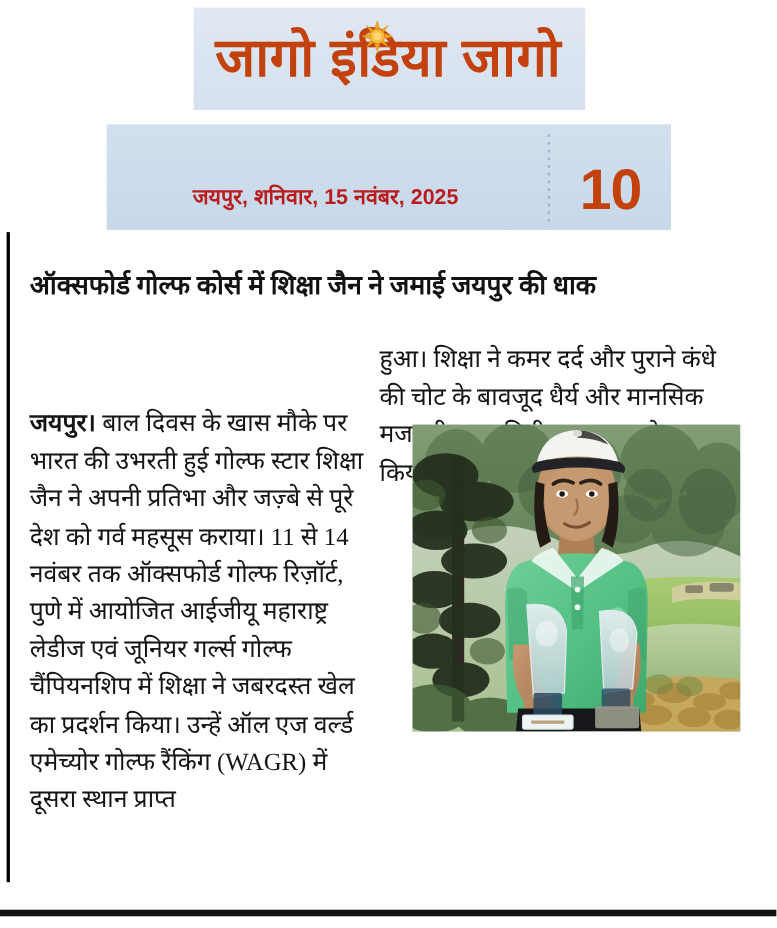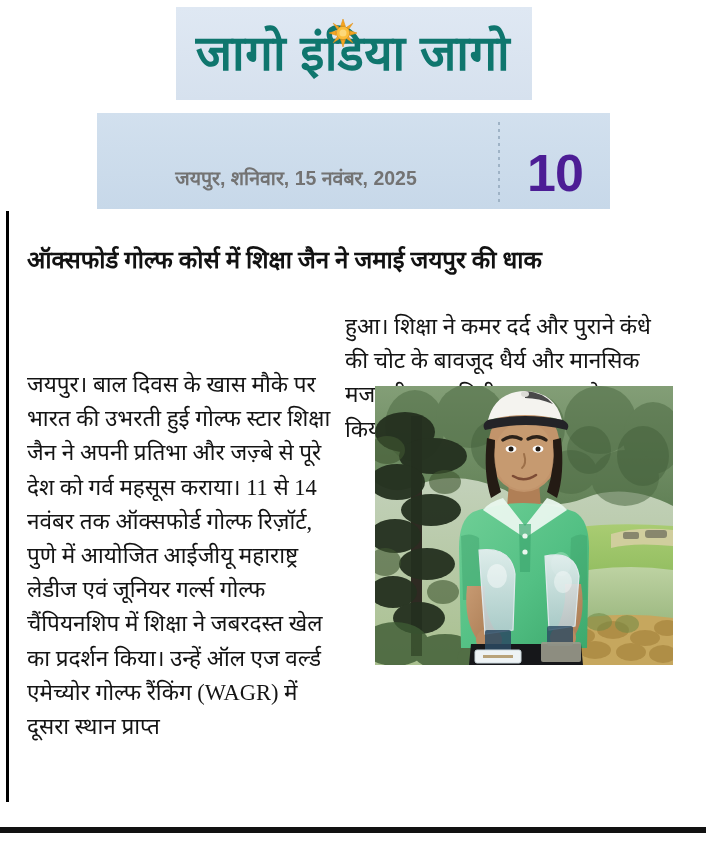--- a/index.html
+++ b/index.html
@@ -32,21 +32,21 @@
     top: 0;
     width: 706px;
     height: 100px;
     display: flex;
     align-items: center;
     justify-content: center;
     font-family: "Liberation Sans", "DejaVu Sans", sans-serif;
     font-weight: bold;
     font-size: 49px;
     letter-spacing: 0.5px;
-    color: #0f766e;
+    color: #c2410c;
     line-height: 1;
     white-space: nowrap;
     padding-top: 6px;
     box-sizing: border-box;
   }
   #sun-icon {
     position: absolute;
     left: 329px;
     top: 19px;
     width: 28px;
@@ -71,21 +71,21 @@
     width: 398px;
     height: 96px;
     display: flex;
     align-items: flex-end;
     justify-content: center;
     padding-bottom: 18px;
     box-sizing: border-box;
     font-family: "Liberation Sans", "DejaVu Sans", sans-serif;
     font-weight: bold;
     font-size: 19.5px;
-    color: #737373;
+    color: #b91c1c;
     white-space: nowrap;
   }
   #date-divider {
     position: absolute;
     left: 498px;
     top: 122px;
     width: 2px;
     height: 84px;
     background-image: linear-gradient(to bottom, #9fb3c6 0 3px, rgba(0,0,0,0) 3px 7px);
     background-size: 2px 7px;
@@ -99,21 +99,21 @@
     height: 96px;
     display: flex;
     align-items: flex-end;
     justify-content: center;
     padding-bottom: 10px;
     box-sizing: border-box;
     font-family: "Liberation Sans", "DejaVu Sans", sans-serif;
     font-weight: bold;
     font-size: 52px;
     letter-spacing: -1px;
-    color: #4c1d95;
+    color: #c2410c;
     line-height: 1;
   }
 
   
   #left-rule {
     position: absolute;
     left: 6px;
     top: 211px;
     width: 3px;
     height: 591px;
@@ -156,21 +156,21 @@
     color: #141414;
     text-align: left;
   }
   #col-left {
     position: absolute;
     left: 0px;
     top: 0px;
     width: 318px;
   }
   #col-left .dateline {
-    font-weight: normal;
+    font-weight: bold;
     text-align: right;
   }
   #col-right-text {
     position: absolute;
     left: 345px;
     top: 310px;
     width: 311px;
     font-family: "Liberation Serif", "DejaVu Serif", serif;
     font-size: 22.5px;
     line-height: 1.52;

